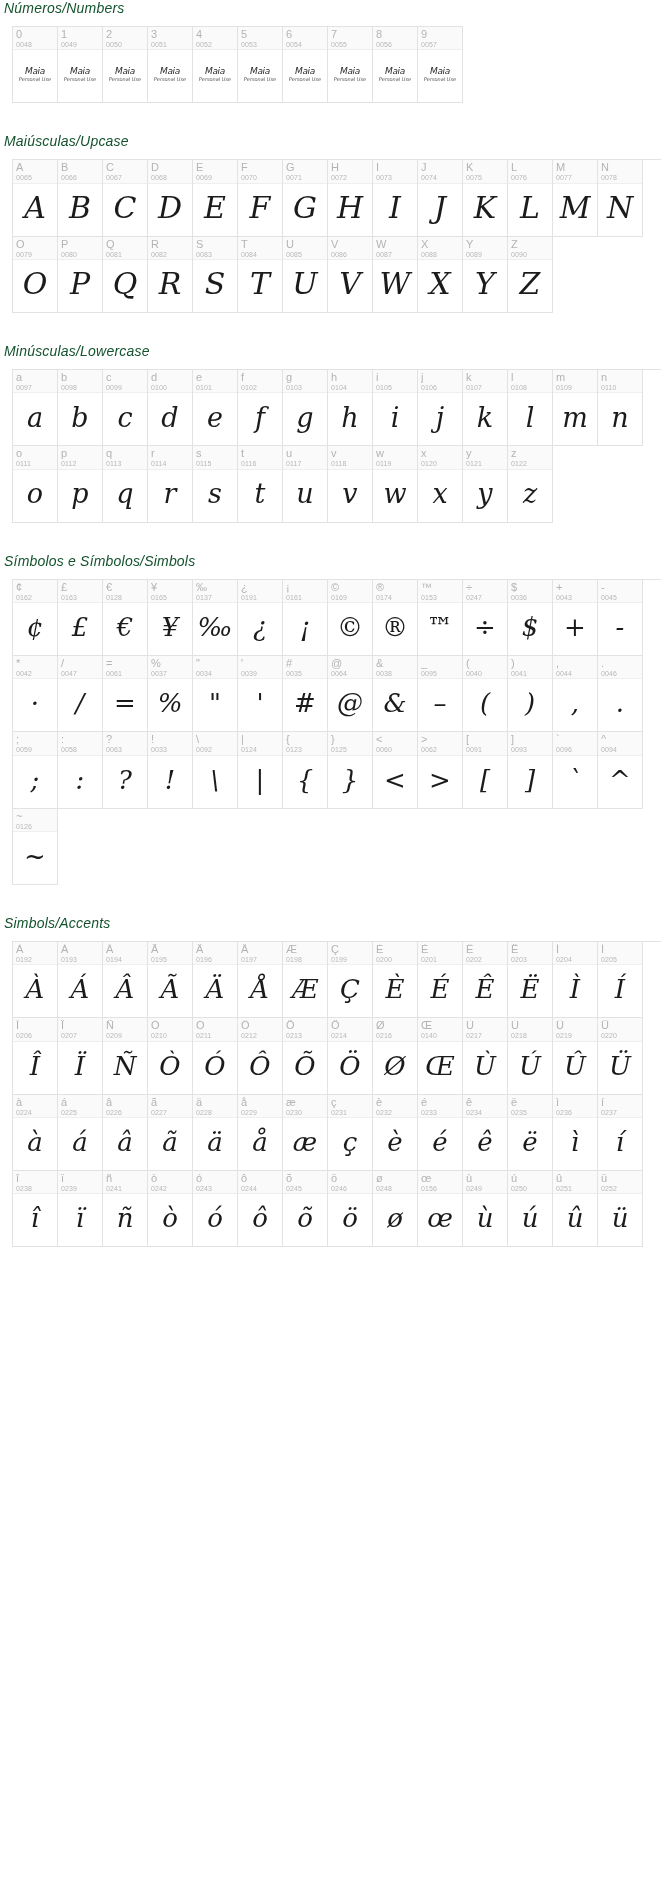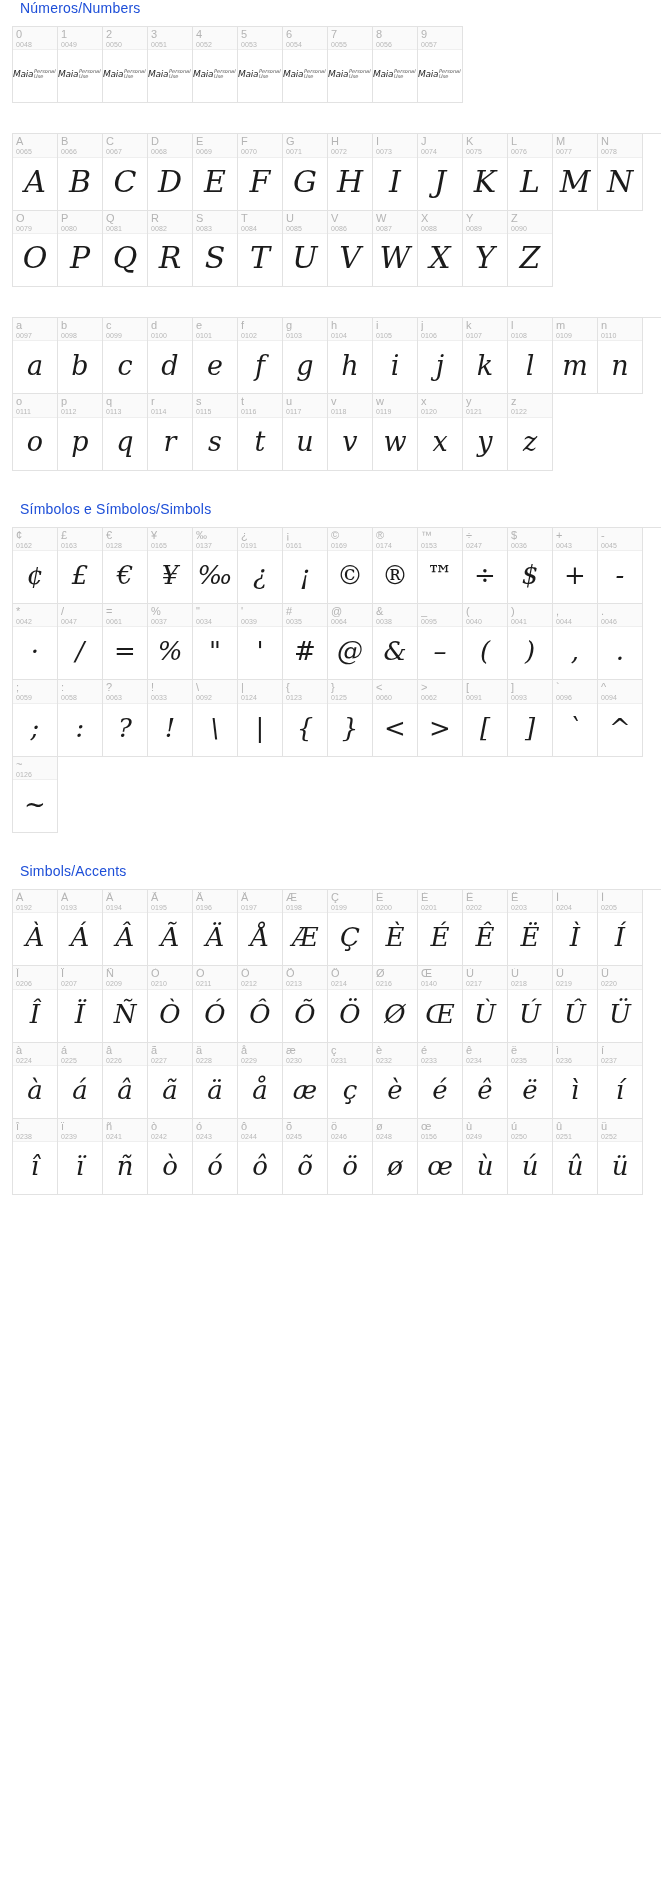--- a/index.html
+++ b/index.html
@@ -6,24 +6,25 @@
   body{
     font-family:"Liberation Sans", sans-serif;
     width:661px;
     color:#222;
     -webkit-font-smoothing:antialiased;
   }
   .page{width:661px;padding:0 0 24px 0;box-sizing:border-box;}
   .section{margin:0 0 30px 0;}
   .section-title{
     font-size:14px;
-    color:#1d4ed8;
+    color:#14532d;
     font-weight:400;
-    margin:0 0 10px 20px;
+    margin:0 0 10px 4px;
     letter-spacing:.2px;
+    font-style:italic;
   }
   .grid{
     display:flex;
     flex-wrap:wrap;
     margin-left:12px;
     border-left:1px solid #e2e2e2;
     border-top:1px solid #e2e2e2;
     width:fit-content;
     background:#fff;
   }
@@ -66,21 +67,21 @@
     font-style:italic;
     line-height:1;
     padding-bottom:4px;
   }
   
   .grid.numbers .glyph{
     font-size:8px;
     font-family:"DejaVu Sans", sans-serif;
     font-style:italic;
     color:#2b2b2b;
-    flex-direction:row;
+    flex-direction:column;
     gap:1px;
   }
   .grid.numbers .glyph .l1{font-size:9px;letter-spacing:-.3px;}
   .grid.numbers .glyph .l2{font-size:5px;color:#555;}
   .grid.accents .glyph, .grid.symbols .glyph{font-size:26px;}
   .grid.lower .glyph{font-size:27px;}
   .grid.upper .glyph{font-size:30px;}
 </style>
 </head>
 <body>
@@ -185,20 +186,21 @@
             <span class="code">0057</span>
           </div>
           <div class="glyph">
             <span class="l1">Maia</span>
             <span class="l2">Personal Use</span>
           </div>
         </div>
       </div>
     </div>
     <div class="section">
+      <div class="section-title">Maiúsculas/Upcase</div>
       <div class="grid upper">
         <div class="cell">
           <div class="meta">
             <span class="ch">A</span>
             <span class="code">0065</span>
           </div>
           <div class="glyph">A</div>
         </div>
         <div class="cell">
           <div class="meta">
@@ -371,20 +373,21 @@
         <div class="cell">
           <div class="meta">
             <span class="ch">Z</span>
             <span class="code">0090</span>
           </div>
           <div class="glyph">Z</div>
         </div>
       </div>
     </div>
     <div class="section">
+      <div class="section-title">Minúsculas/Lowercase</div>
       <div class="grid lower">
         <div class="cell">
           <div class="meta">
             <span class="ch">a</span>
             <span class="code">0097</span>
           </div>
           <div class="glyph">a</div>
         </div>
         <div class="cell">
           <div class="meta">

